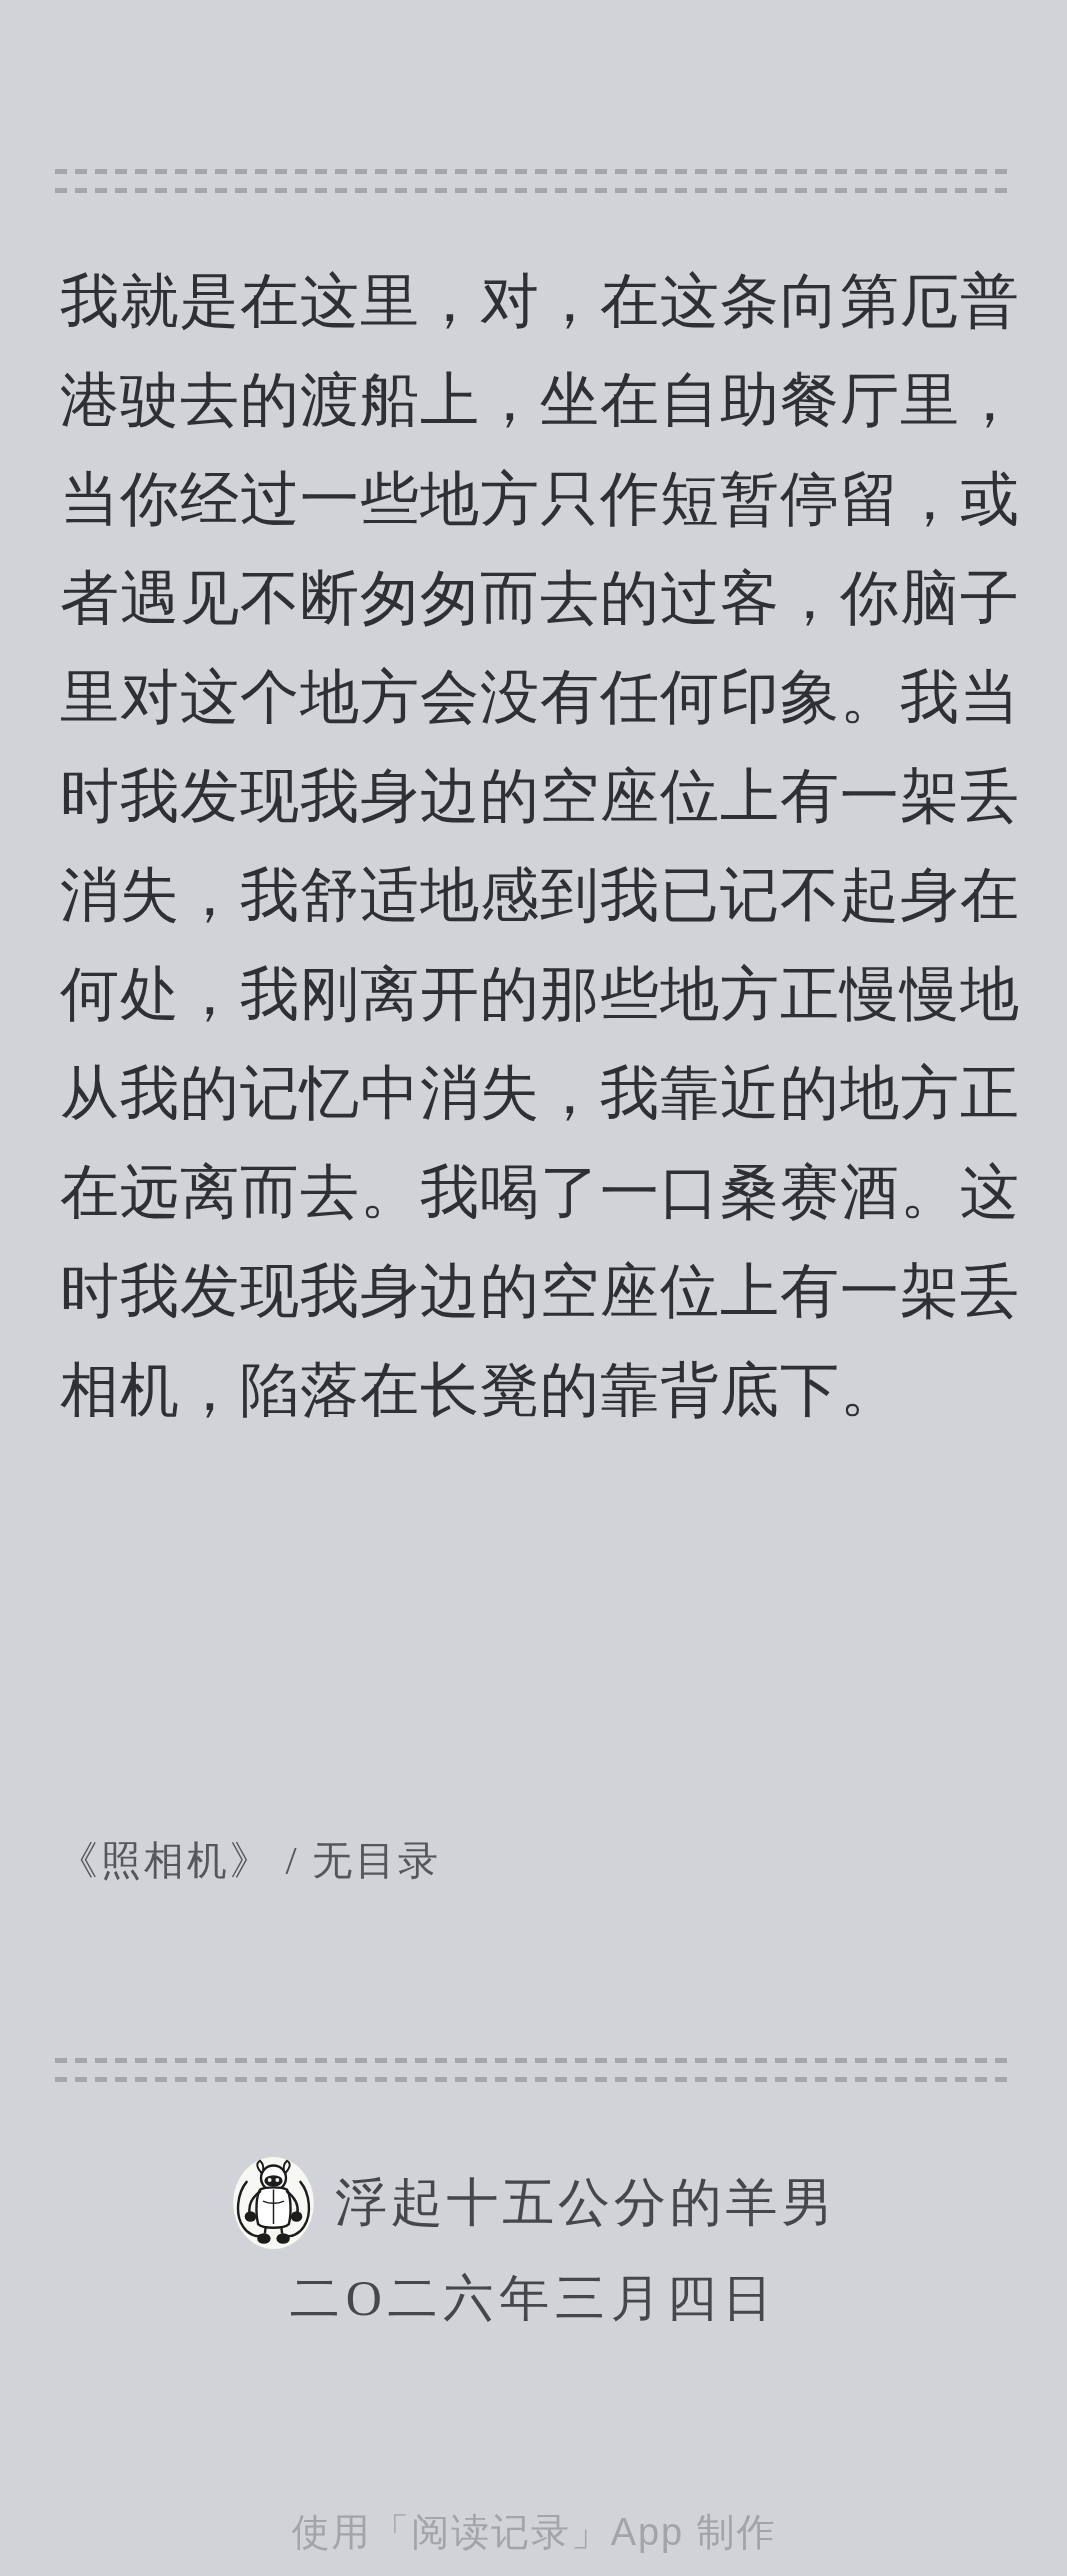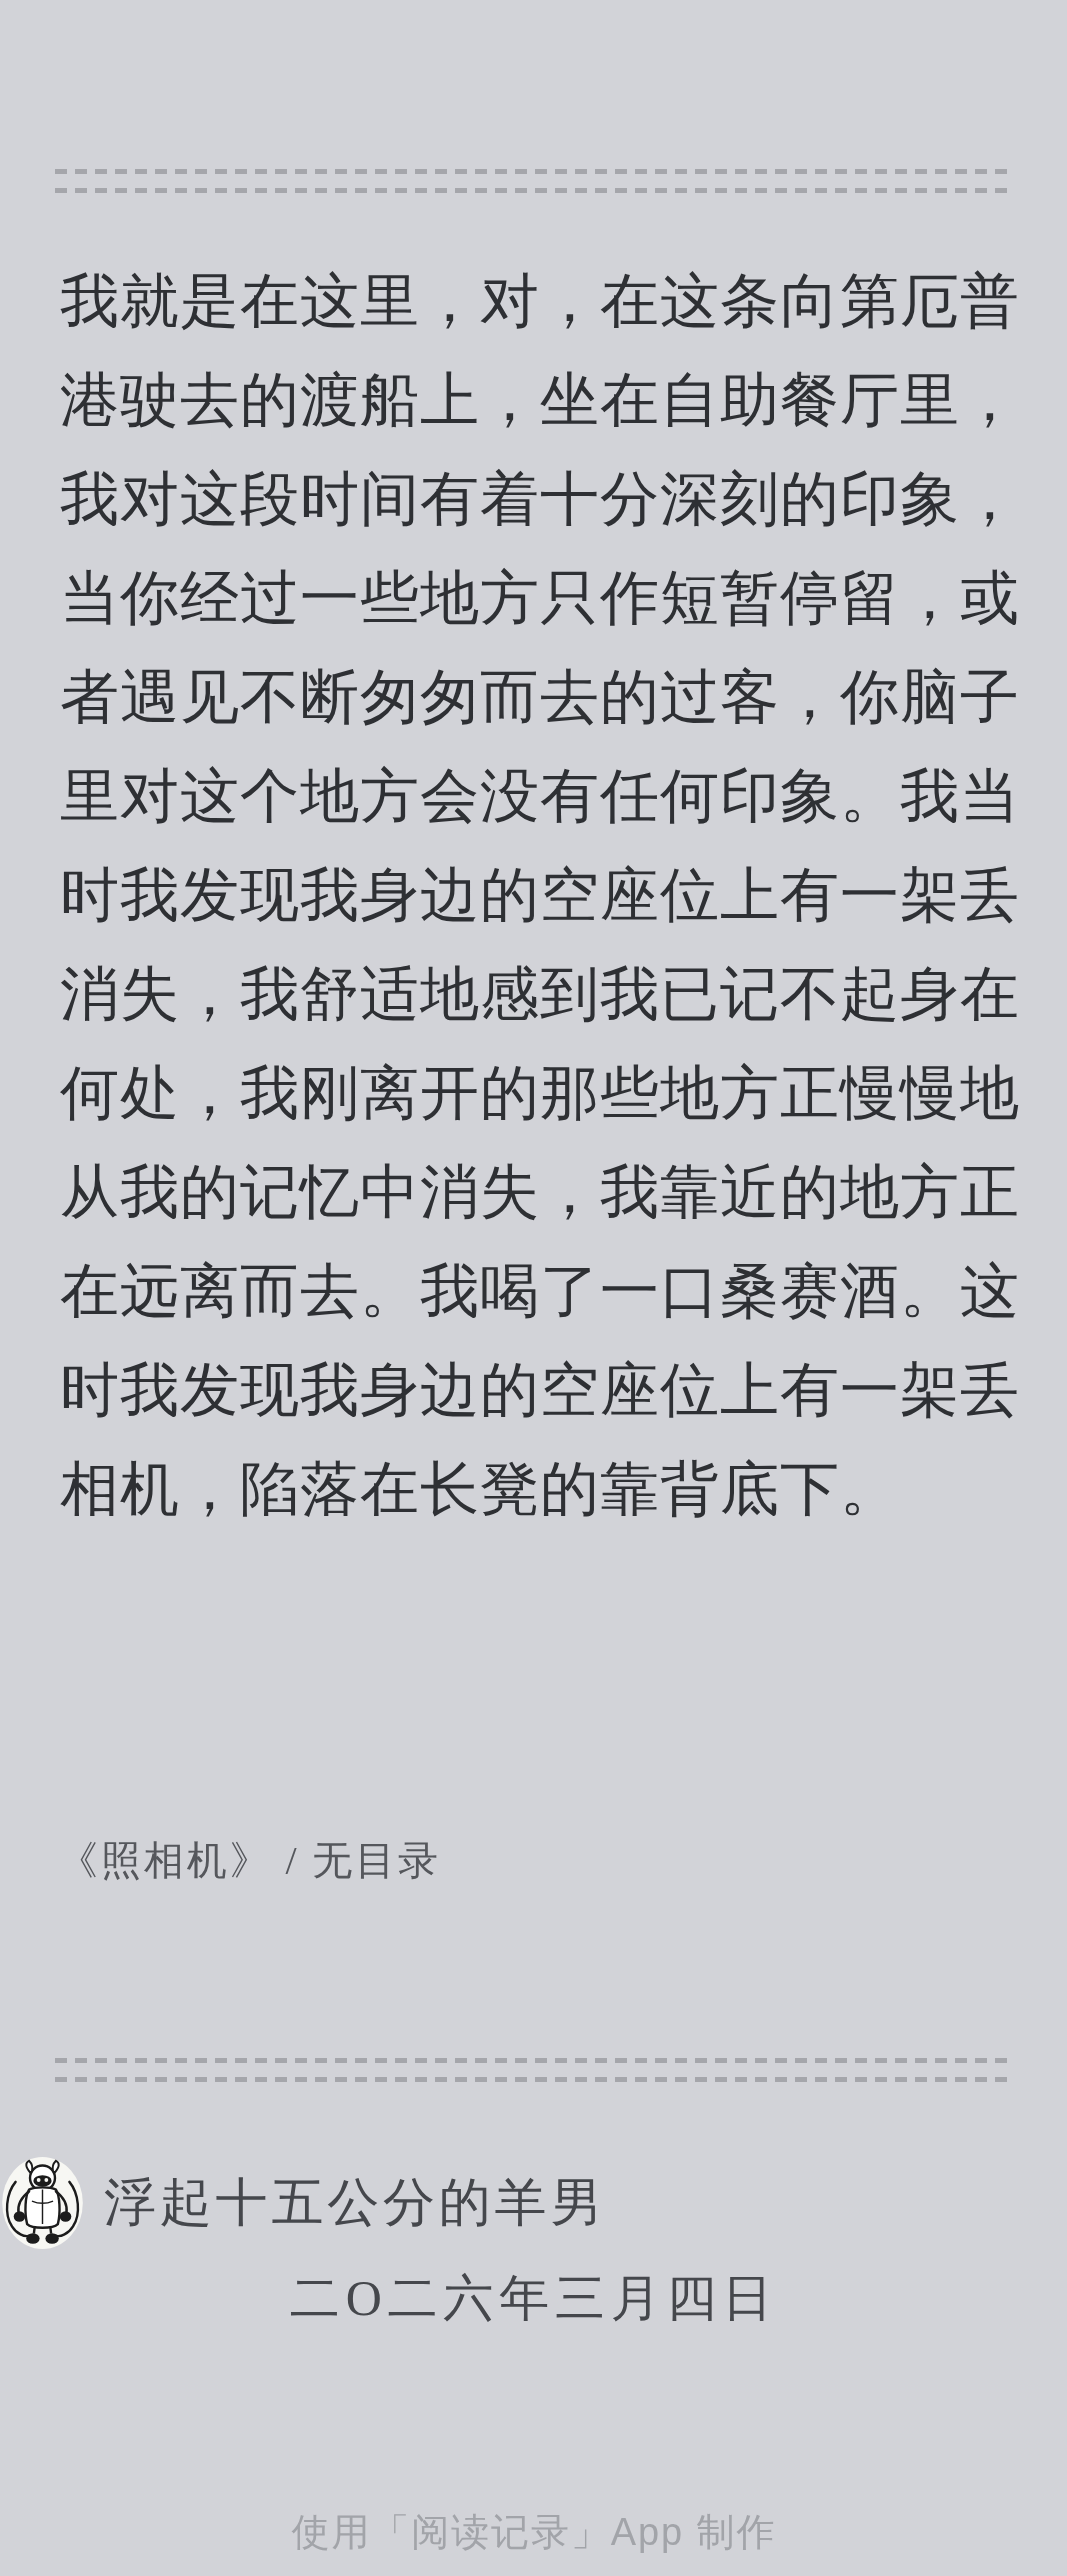--- a/index.html
+++ b/index.html
@@ -62,21 +62,21 @@
   .attribution {
     position: absolute;
     left: 0;
     top: 2155px;
     width: 1068px;
     text-align: center;
   }
   .attribution-row {
     display: flex;
     align-items: center;
-    justify-content: flex-start;
+    justify-content: center;
     gap: 19px;
   }
   .avatar {
     width: 85px;
     height: 96px;
     flex: 0 0 auto;
   }
   .username {
     font-size: 52px;
     color: #45474c;
@@ -110,21 +110,20 @@
 <div class="card">
 
   <div class="separator separator-top">
     <div class="dash-row"></div>
     <div class="dash-row"></div>
   </div>
 
   <div class="quote">
     <div class="quote-line">我就是在这里，对，在这条向第厄普</div>
     <div class="quote-line">港驶去的渡船上，坐在自助餐厅里，</div>
-    <div class="quote-line">我对这段时间有着十分深刻的印象，</div>
     <div class="quote-line">当你经过一些地方只作短暂停留，或</div>
     <div class="quote-line">者遇见不断匆匆而去的过客，你脑子</div>
     <div class="quote-line">里对这个地方会没有任何印象。我当</div>
     <div class="quote-line">时我发现我身边的空座位上有一架丢</div>
     <div class="quote-line">消失，我舒适地感到我已记不起身在</div>
     <div class="quote-line">何处，我刚离开的那些地方正慢慢地</div>
     <div class="quote-line">从我的记忆中消失，我靠近的地方正</div>
     <div class="quote-line">在远离而去。我喝了一口桑赛酒。这</div>
     <div class="quote-line">时我发现我身边的空座位上有一架丢</div>
     <div class="quote-line">相机，陷落在长凳的靠背底下。</div>

